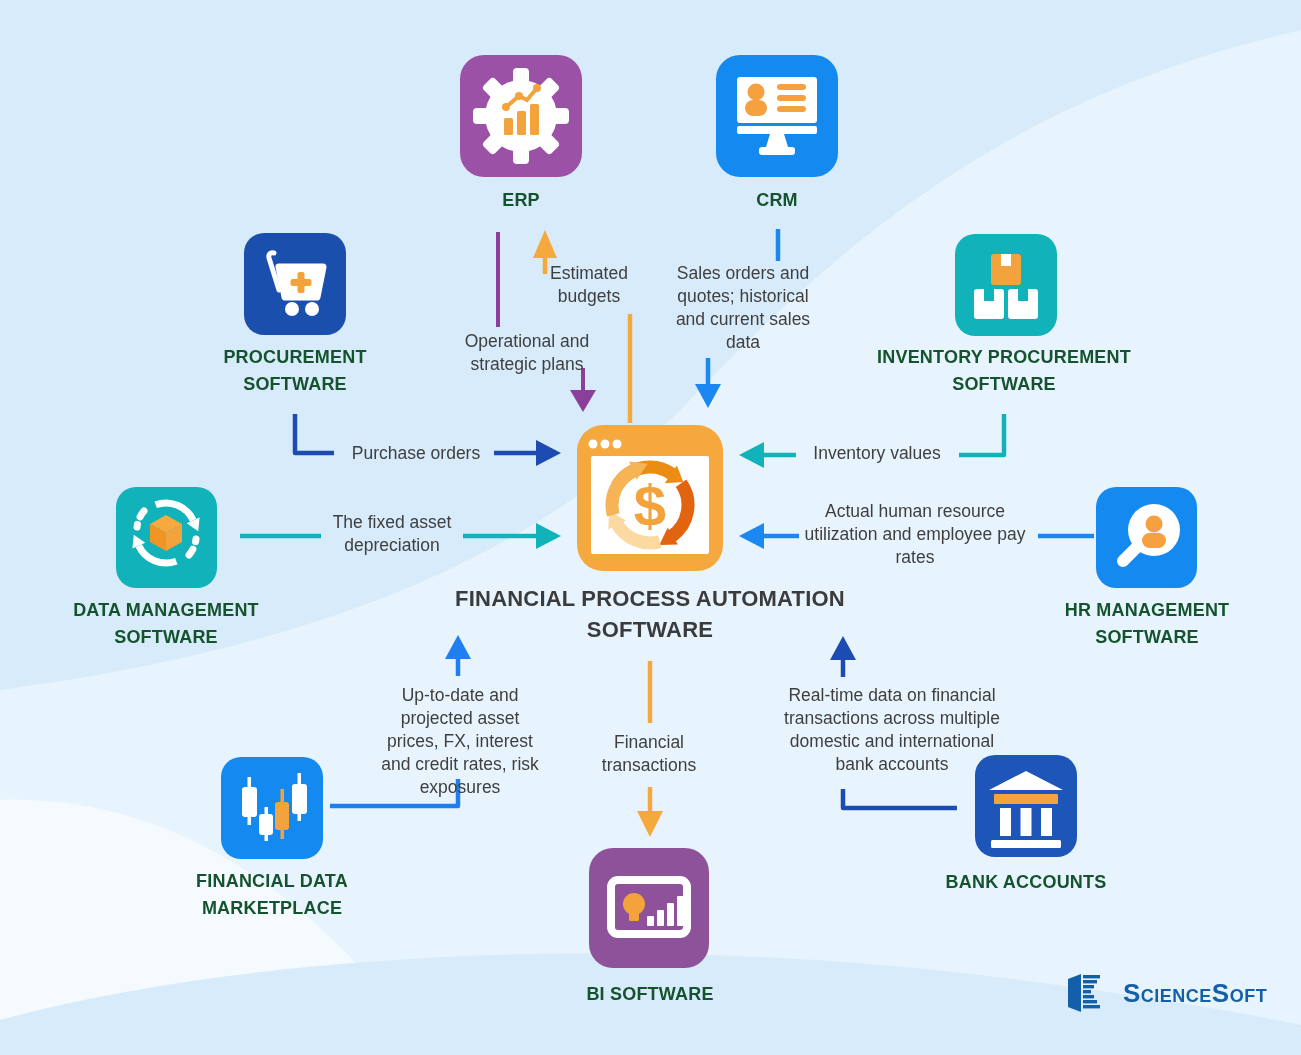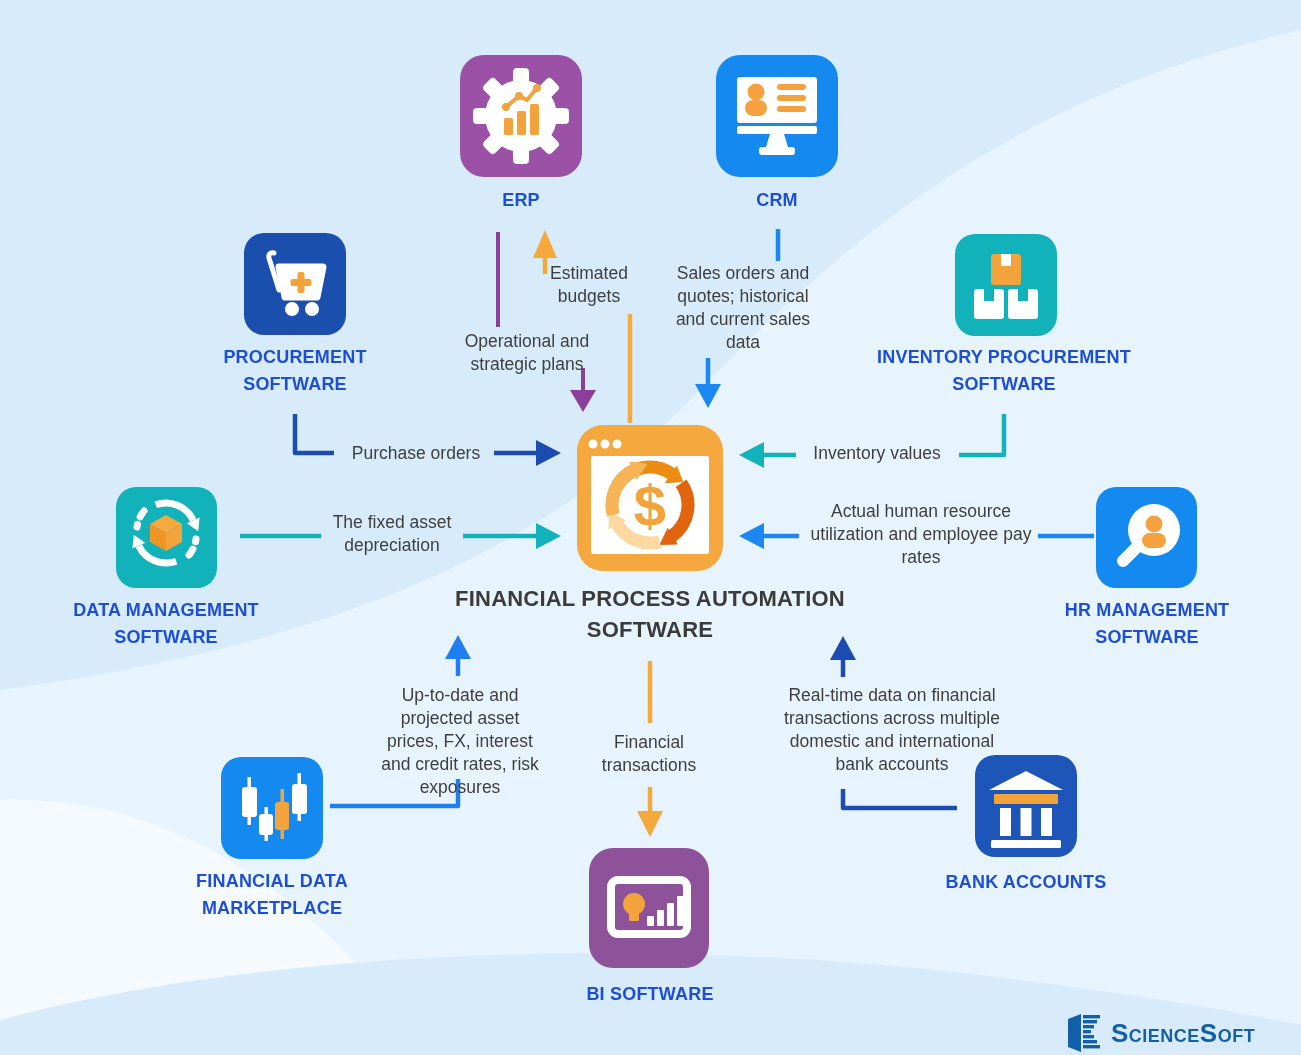--- a/index.html
+++ b/index.html
@@ -5,31 +5,31 @@
   html,body{margin:0;padding:0;}
   .stage{
     position:relative;width:1301px;height:1055px;overflow:hidden;
     font-family:"Liberation Sans",sans-serif;background:#d7ebfa;
   }
   .bg,.connectors{position:absolute;left:0;top:0;width:1301px;height:1055px;}
   .tile{position:absolute;display:flex;align-items:center;justify-content:center;}
   .tile svg{width:100%;height:100%;display:block;}
   .node-label{
     position:absolute;text-align:center;font-weight:800;font-size:18px;
-    line-height:27px;color:#1d4ed8;letter-spacing:.2px;
+    line-height:27px;color:#14532d;letter-spacing:.2px;
   }
   .anno{
     position:absolute;text-align:center;font-size:17.5px;line-height:23px;color:#3f3f3f;
   }
   .nowrap{white-space:nowrap;}
   .title-line{
     position:absolute;text-align:center;font-weight:800;font-size:22px;
     color:#3b3b3b;letter-spacing:.2px;
   }
-  .logo{position:absolute;left:1066px;top:973px;display:flex;align-items:center;gap:9px;margin-top:40px;}
+  .logo{position:absolute;left:1066px;top:973px;display:flex;align-items:center;gap:21px;}
   .logo-text{font-size:26px;font-weight:700;color:#135fa9;font-variant:small-caps;letter-spacing:.5px;}
 </style>
 </head>
 <body>
 
 <div class="stage">
 
   <svg class="bg" viewBox="0 0 1301 1055" aria-hidden="true">
     <rect x="0" y="0" width="1301" height="1055" fill="#d7ebfa"></rect>
     <path d="M1301,30 C1040,90 870,210 690,400 C550,545 340,645 0,690 L0,1055 L1301,1055 Z" fill="#e8f4fd"></path>
@@ -250,21 +250,21 @@
 
   <div class="title-line" style="left:400px;top:586px;width:500px;">FINANCIAL PROCESS AUTOMATION</div>
   <div class="title-line" style="left:400px;top:617px;width:500px;">SOFTWARE</div>
 
   <div class="anno" style="left:529px;top:262px;width:120px;">Estimated budgets</div>
   <div class="anno" style="left:462px;top:330px;width:130px;">Operational and strategic plans</div>
   <div class="anno" style="left:663px;top:262px;width:160px;">Sales orders and quotes; historical and current sales data</div>
   <div class="anno nowrap" style="left:336px;top:442px;width:160px;">Purchase orders</div>
   <div class="anno" style="left:317px;top:511px;width:150px;">The fixed asset depreciation</div>
   <div class="anno nowrap" style="left:797px;top:442px;width:160px;">Inventory values</div>
-  <div class="anno" style="left:803px;top:500px;width:224px;margin-left:6px;">Actual human resource utilization and employee pay rates</div>
+  <div class="anno" style="left:803px;top:500px;width:224px;">Actual human resource utilization and employee pay rates</div>
   <div class="anno" style="left:374px;top:684px;width:172px;">Up-to-date and projected asset prices, FX, interest and credit rates, risk exposures</div>
   <div class="anno" style="left:589px;top:731px;width:120px;">Financial transactions</div>
   <div class="anno" style="left:780px;top:684px;width:224px;">Real-time data on financial transactions across multiple domestic and international bank accounts</div>
 
   <div class="logo">
     <svg width="36" height="40" viewBox="0 0 36 40">
       <polygon points="2,6 15,1 15,39 2,34" fill="#135fa9"></polygon>
       <g fill="#135fa9">
         <rect x="17" y="2" width="17" height="3.4"></rect>
         <rect x="17" y="7" width="14" height="3.4"></rect>

